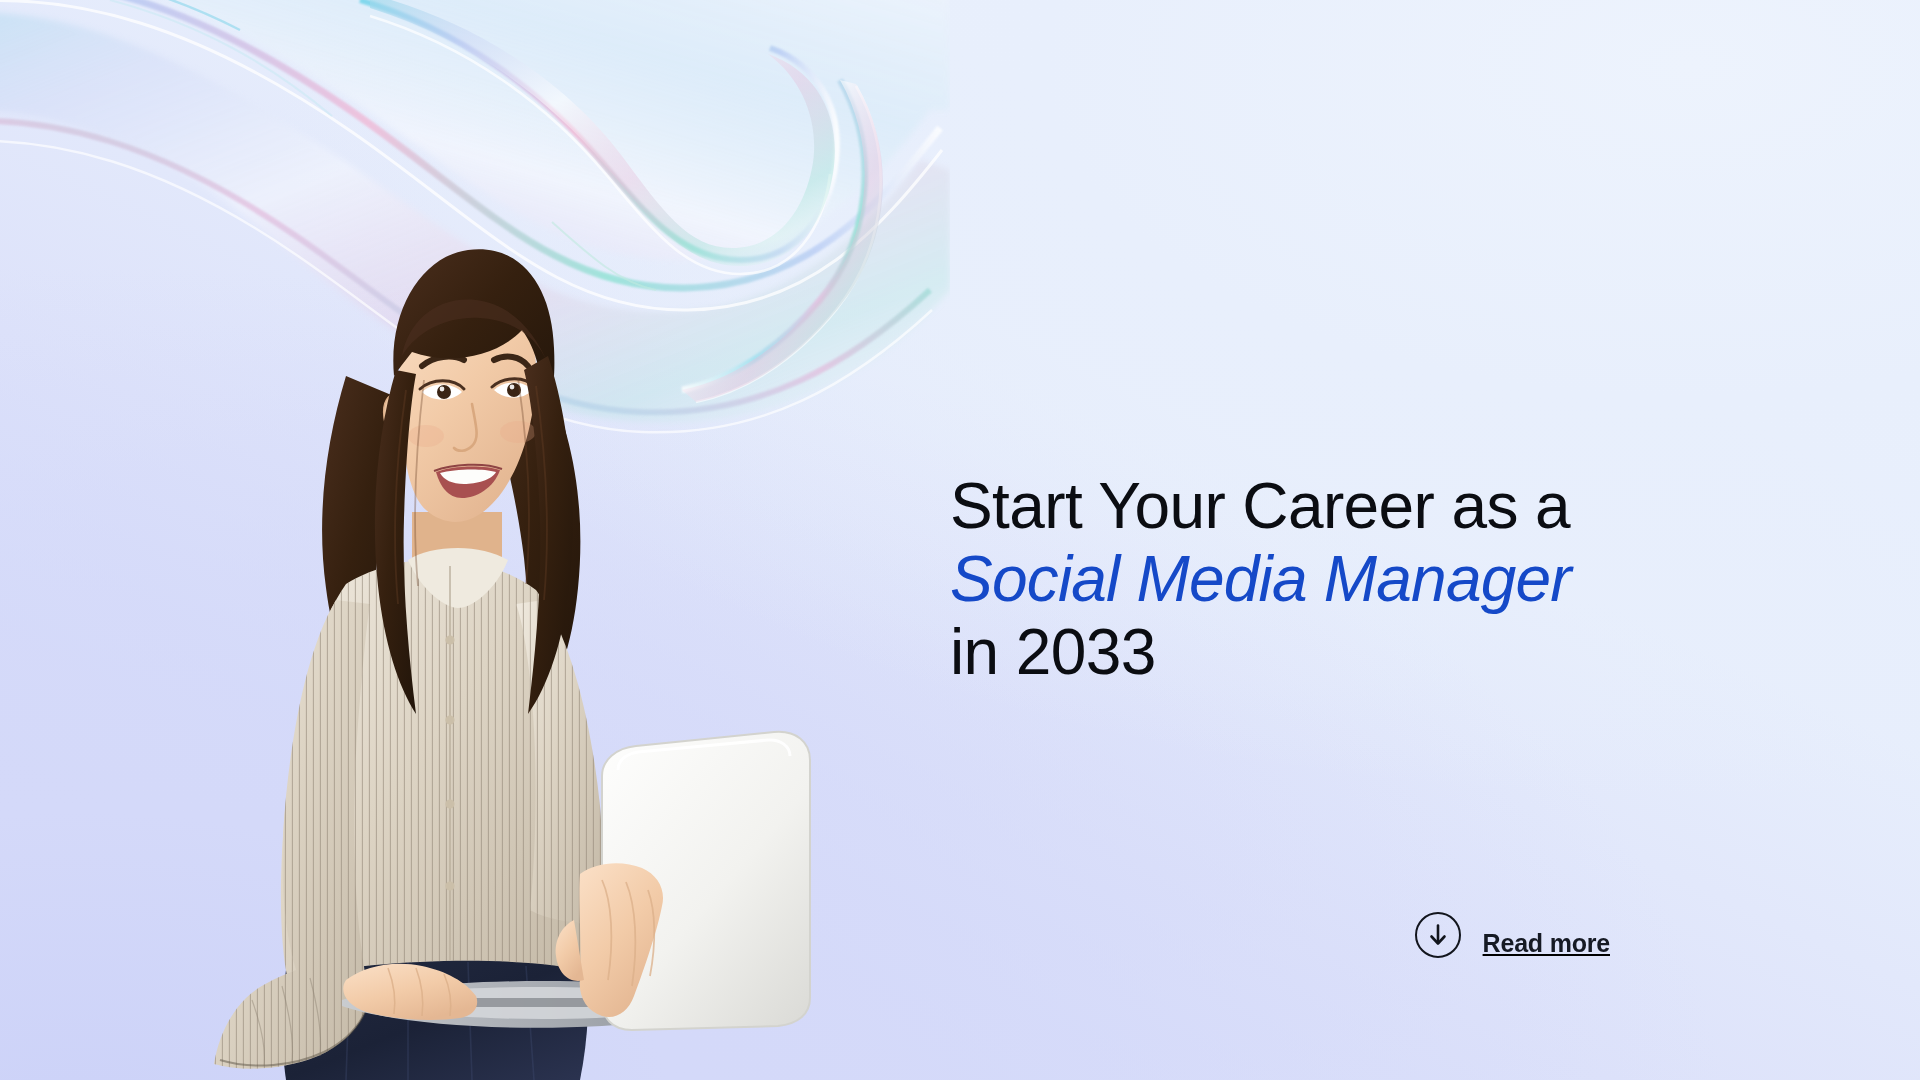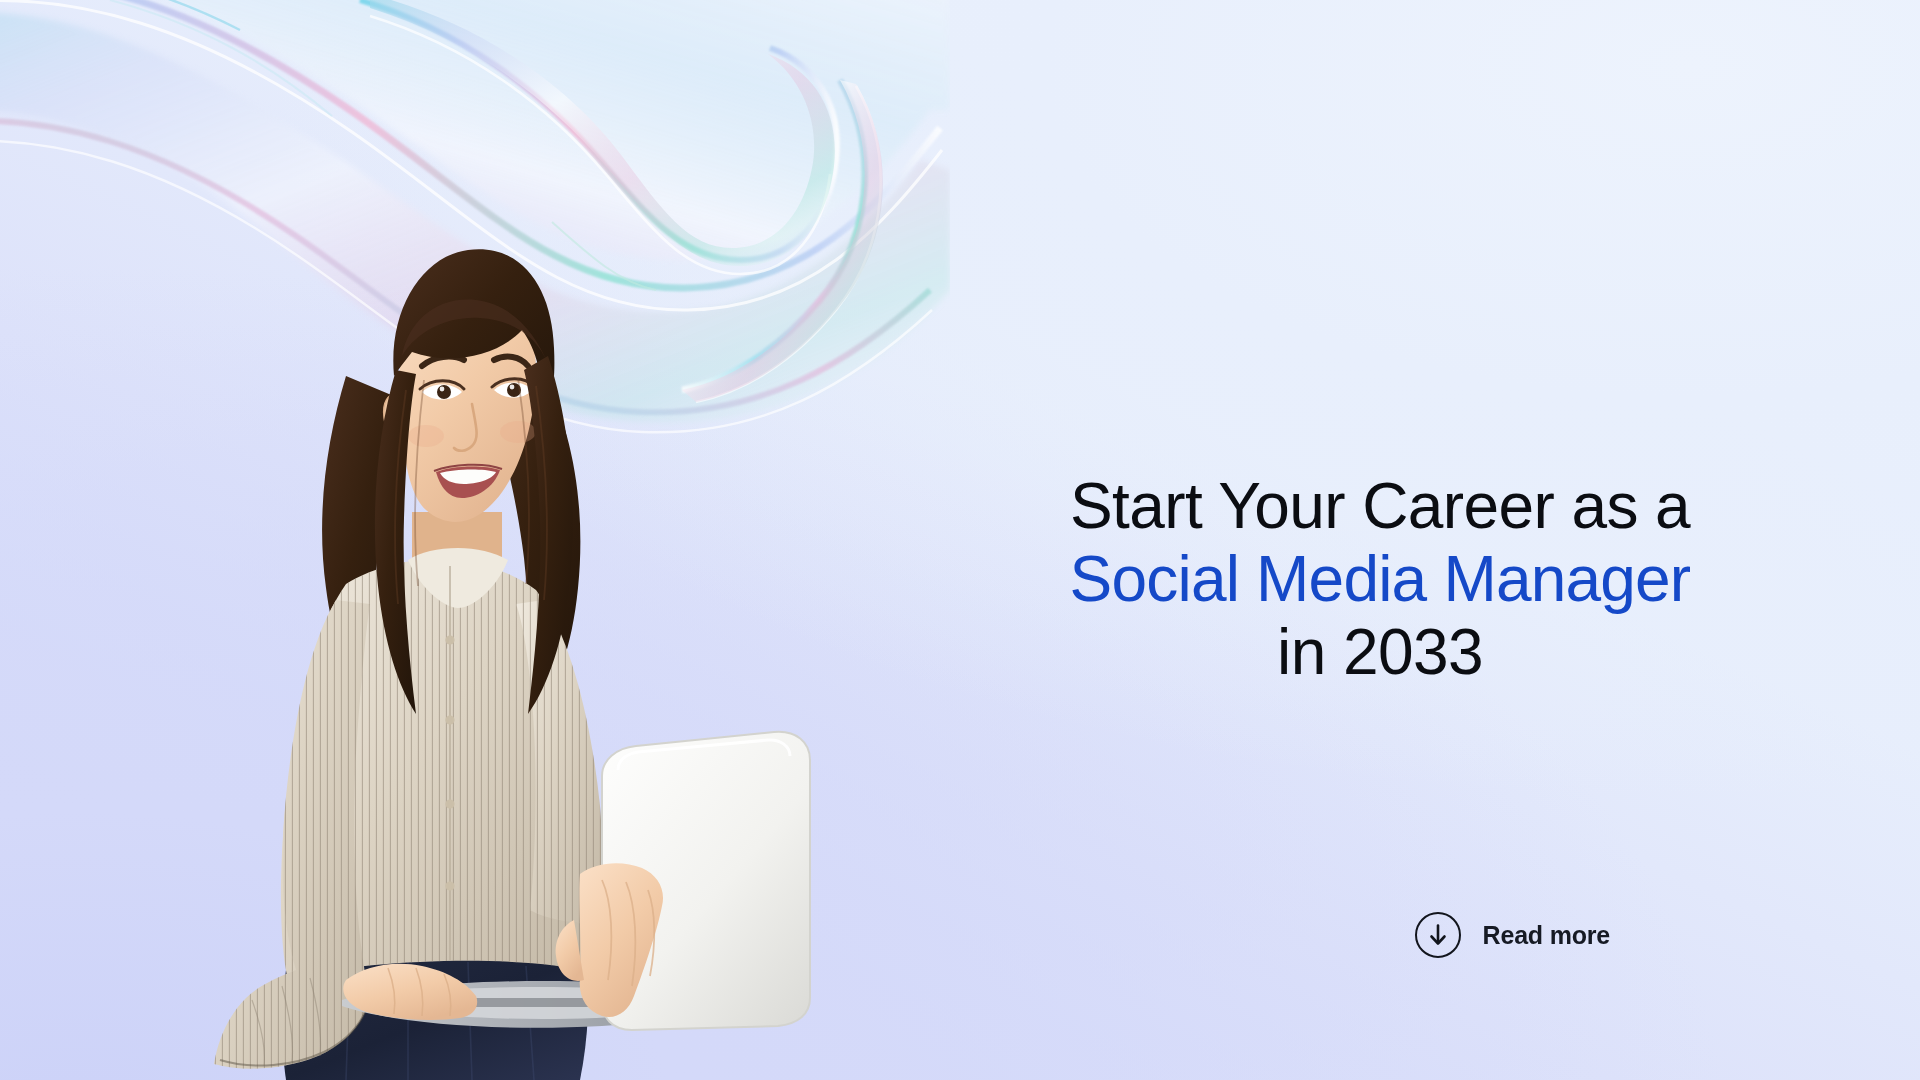--- a/index.html
+++ b/index.html
@@ -36,43 +36,44 @@
     pointer-events:none;
   }
   .person svg { width:100%; height:100%; display:block; }
 
   
   .copy {
     position:absolute;
     right:110px;
     top:470px;
     width:860px;
-    text-align:center;
+    text-align:left;
   }
   .headline {
     font-family:"Liberation Sans", sans-serif;
     font-size:64px;
     line-height:1.14;
     letter-spacing:-0.6px;
     font-weight:400;
     color:#0b0d12;
   }
   .headline .line { display:block; white-space:nowrap; }
-  .headline .accent { color:#1549c8; font-weight:500; letter-spacing:-0.8px; }
+  .headline .accent { color:#1549c8; font-weight:500; letter-spacing:-0.8px;font-style:italic; }
 
   
   .cta {
     position:absolute;
     right:310px;
     top:912px;
     display:flex;
-    align-items:center;
+    align-items:flex-end;
     gap:22px;
     cursor:pointer;
     user-select:none;
+    text-decoration:underline;
   }
   .cta-circle {
     width:46px; height:46px;
     border:2.6px solid #12151d;
     border-radius:50%;
     display:flex; align-items:center; justify-content:center;
     flex:0 0 auto;
   }
   .cta-circle svg { display:block; }
   .cta-label {

